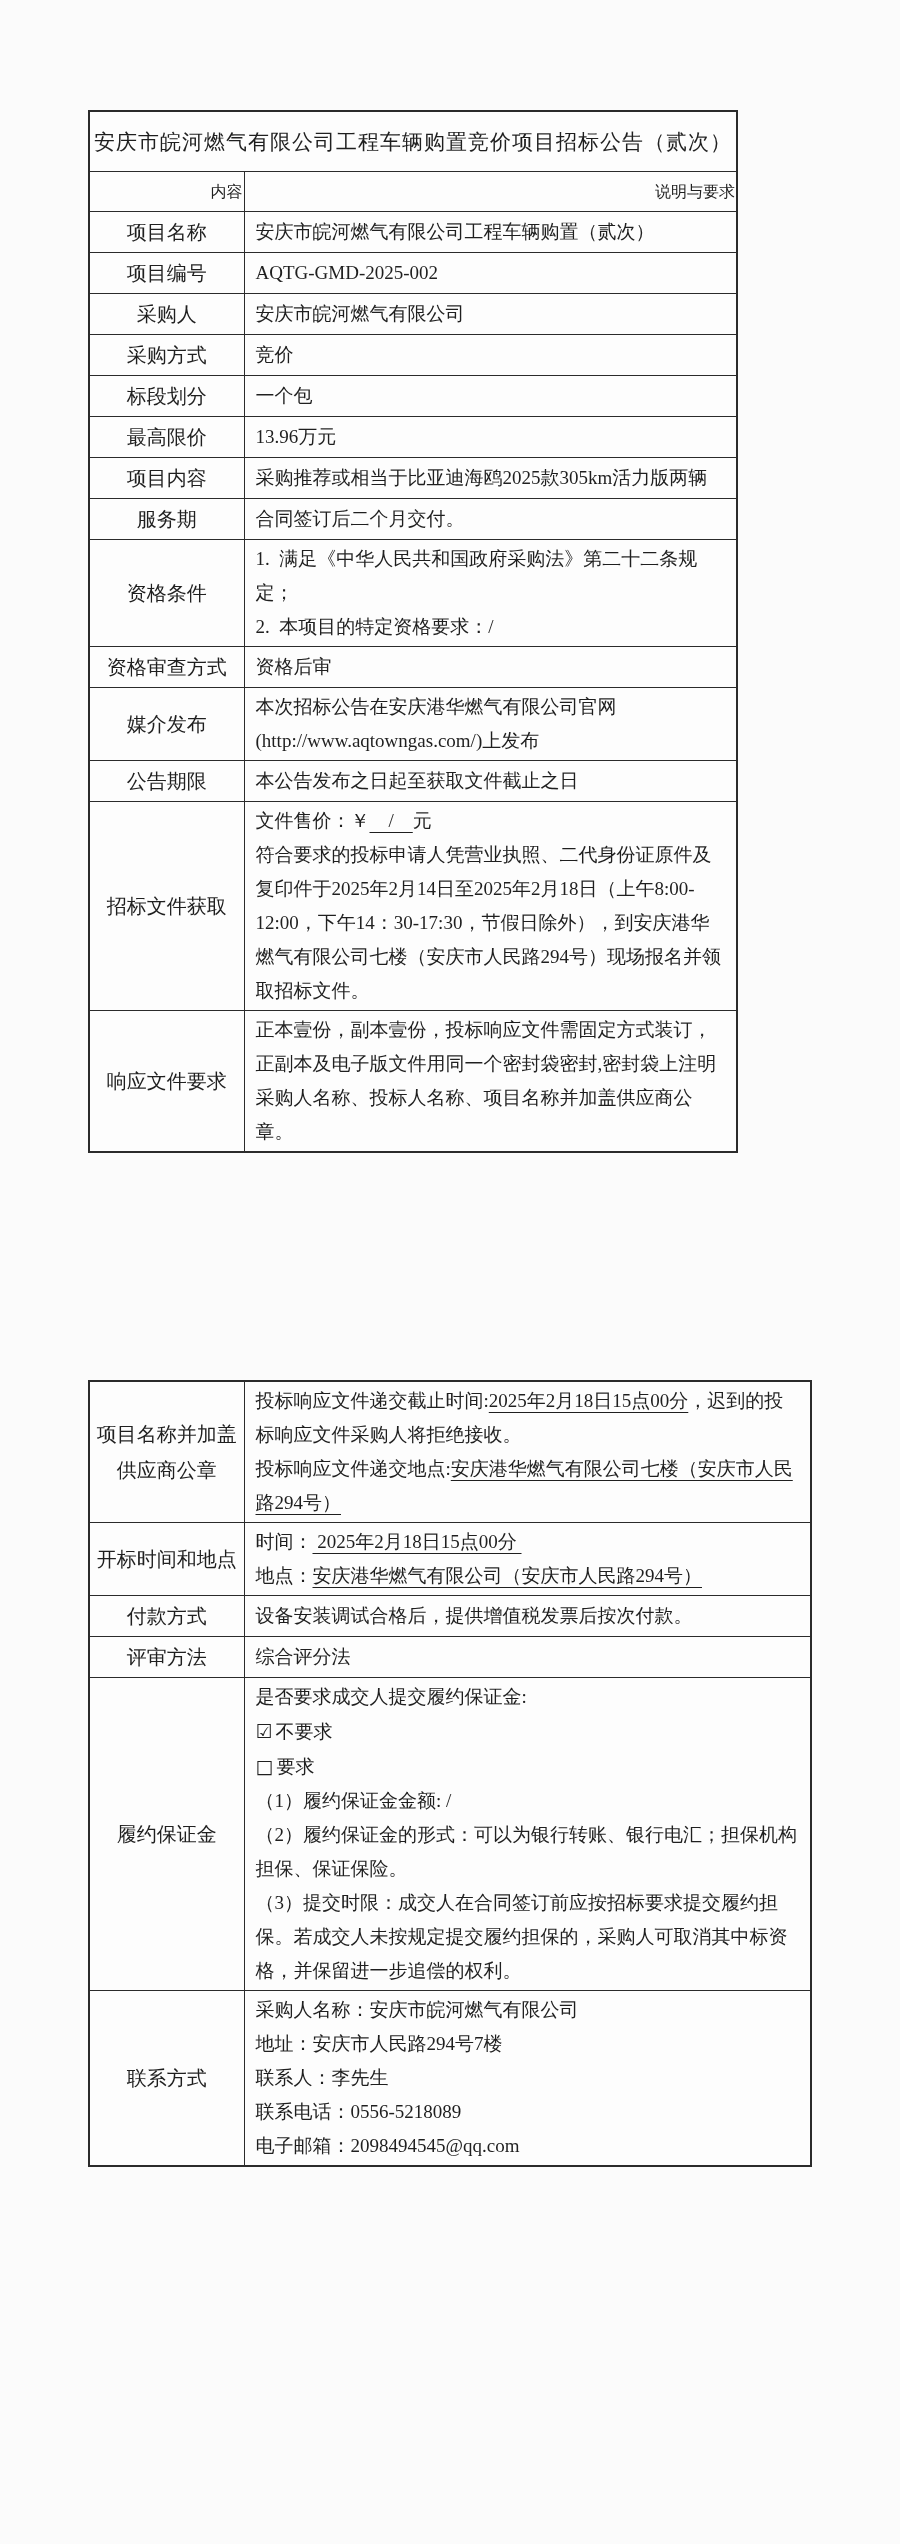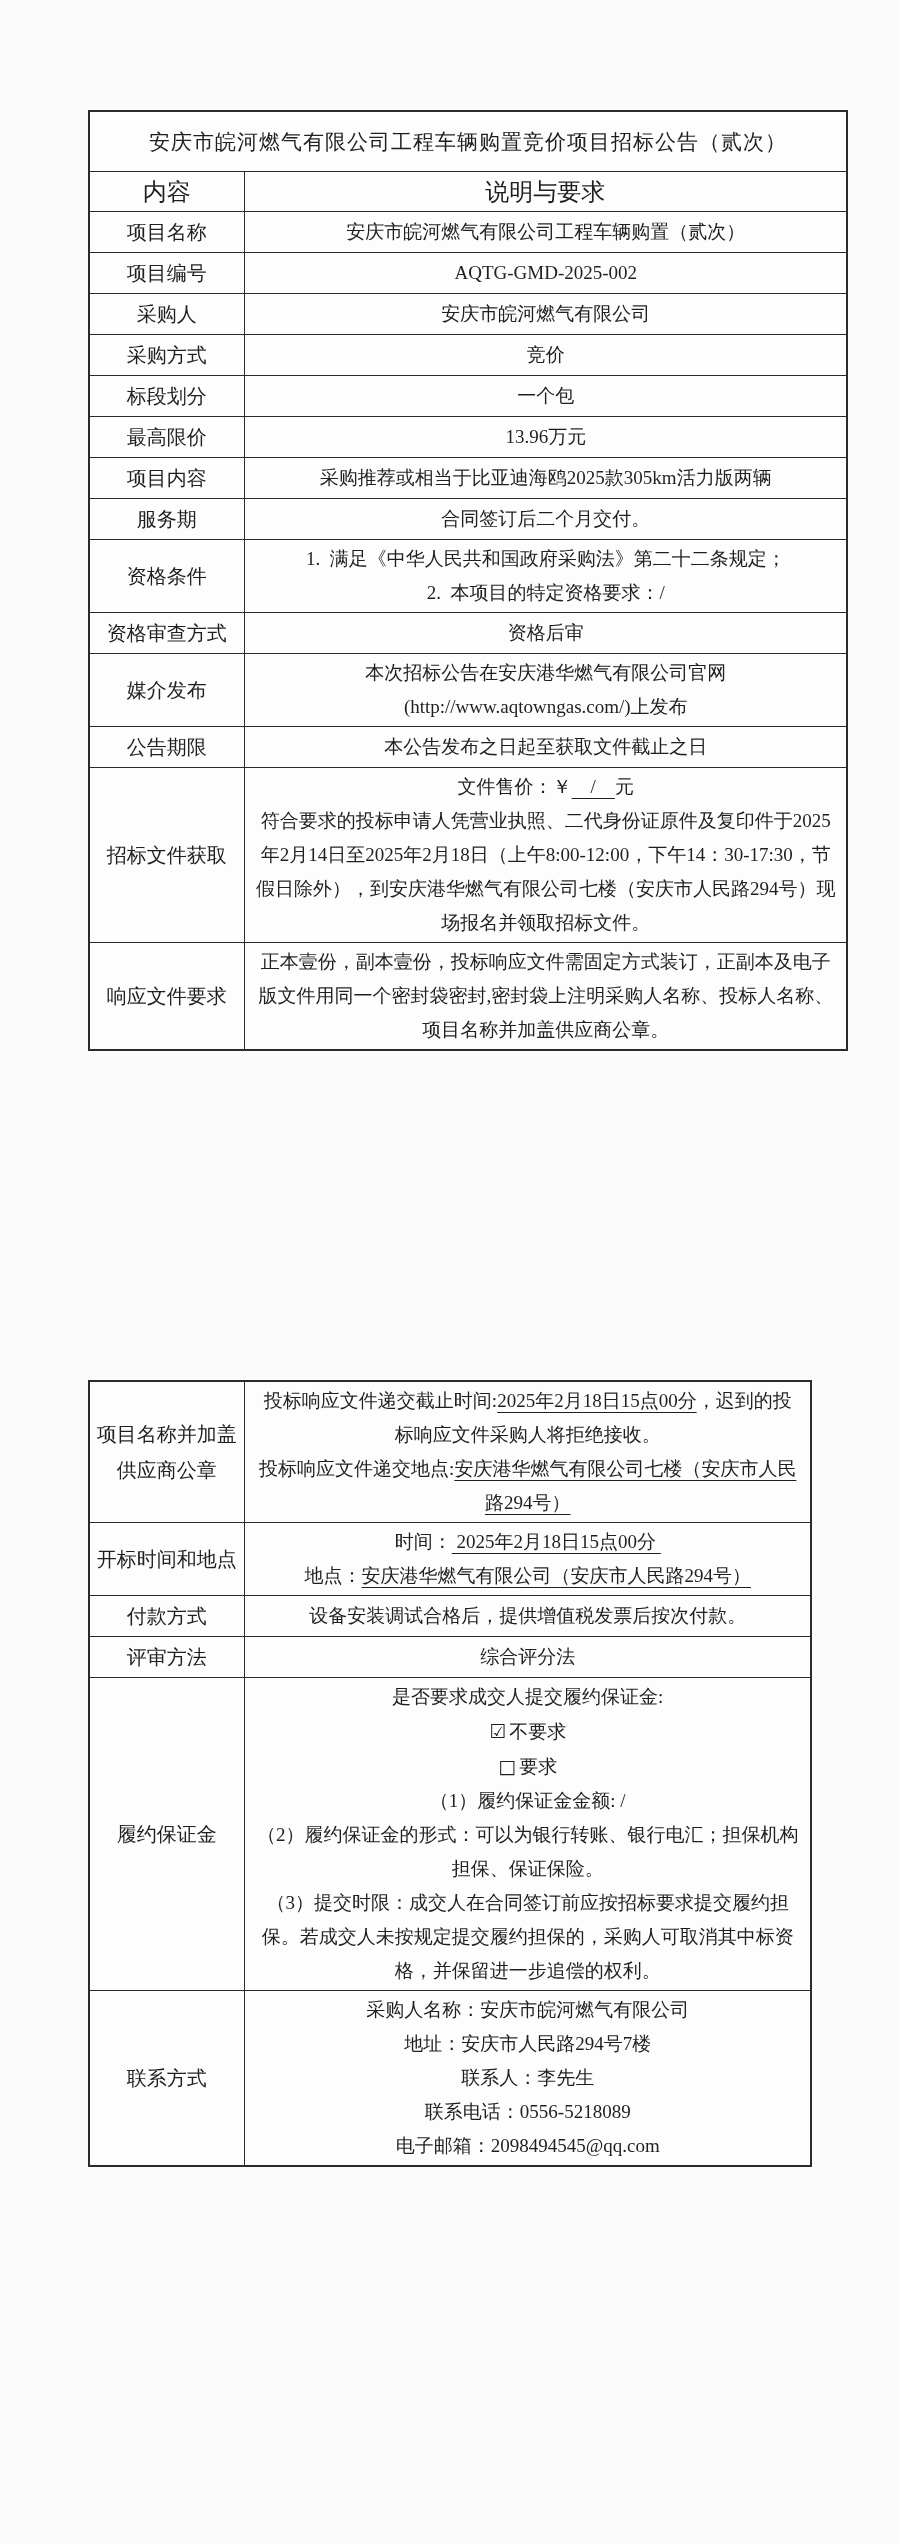--- a/index.html
+++ b/index.html
@@ -5,38 +5,38 @@
   html,body{margin:0;padding:0;}
   body{
     width:900px;height:2544px;position:relative;
     background:#fbfbfb;color:#1f1f1f;
     font-family:"Liberation Serif","DejaVu Serif",serif;
   }
   .doc-table{
     position:absolute;left:88px;border-collapse:collapse;
     table-layout:fixed;background:#fdfdfd;border:2px solid #2b2b2b;
   }
-  #table-top{top:110px;width:760px;}
+  #table-top{top:110px;width:650px;}
   #table-bottom{top:1380px;width:724px;}
   .doc-table col.c1{width:155px;}
   .doc-table th,.doc-table td{
     border:1px solid #2b2b2b;font-weight:normal;vertical-align:middle;
   }
   .title-cell{
     text-align:center;font-weight:bold;font-size:21px;
     height:57px;letter-spacing:1px;
   }
   .head-row th,.head-row td{
-    text-align:center;font-size:24px;height:37px;line-height:34px;
+    text-align:right;font-size:16px;height:37px;line-height:34px;
   }
   th.row-label{
     text-align:center;font-size:20px;line-height:36px;padding:2px 0;
   }
   td.row-content{
-    font-size:19px;padding:2px 10px 2px 11px;text-align:center;
+    font-size:19px;padding:2px 10px 2px 11px;text-align:left;
   }
   .para{line-height:34px;}
   .para span{white-space:pre-wrap;}
   .u{text-decoration:underline;text-underline-offset:5px;}
   .nb{white-space:nowrap !important;}
   .cb{font-family:"DejaVu Sans",sans-serif;margin-right:3px;}
 </style>
 </head>
 <body>
 

